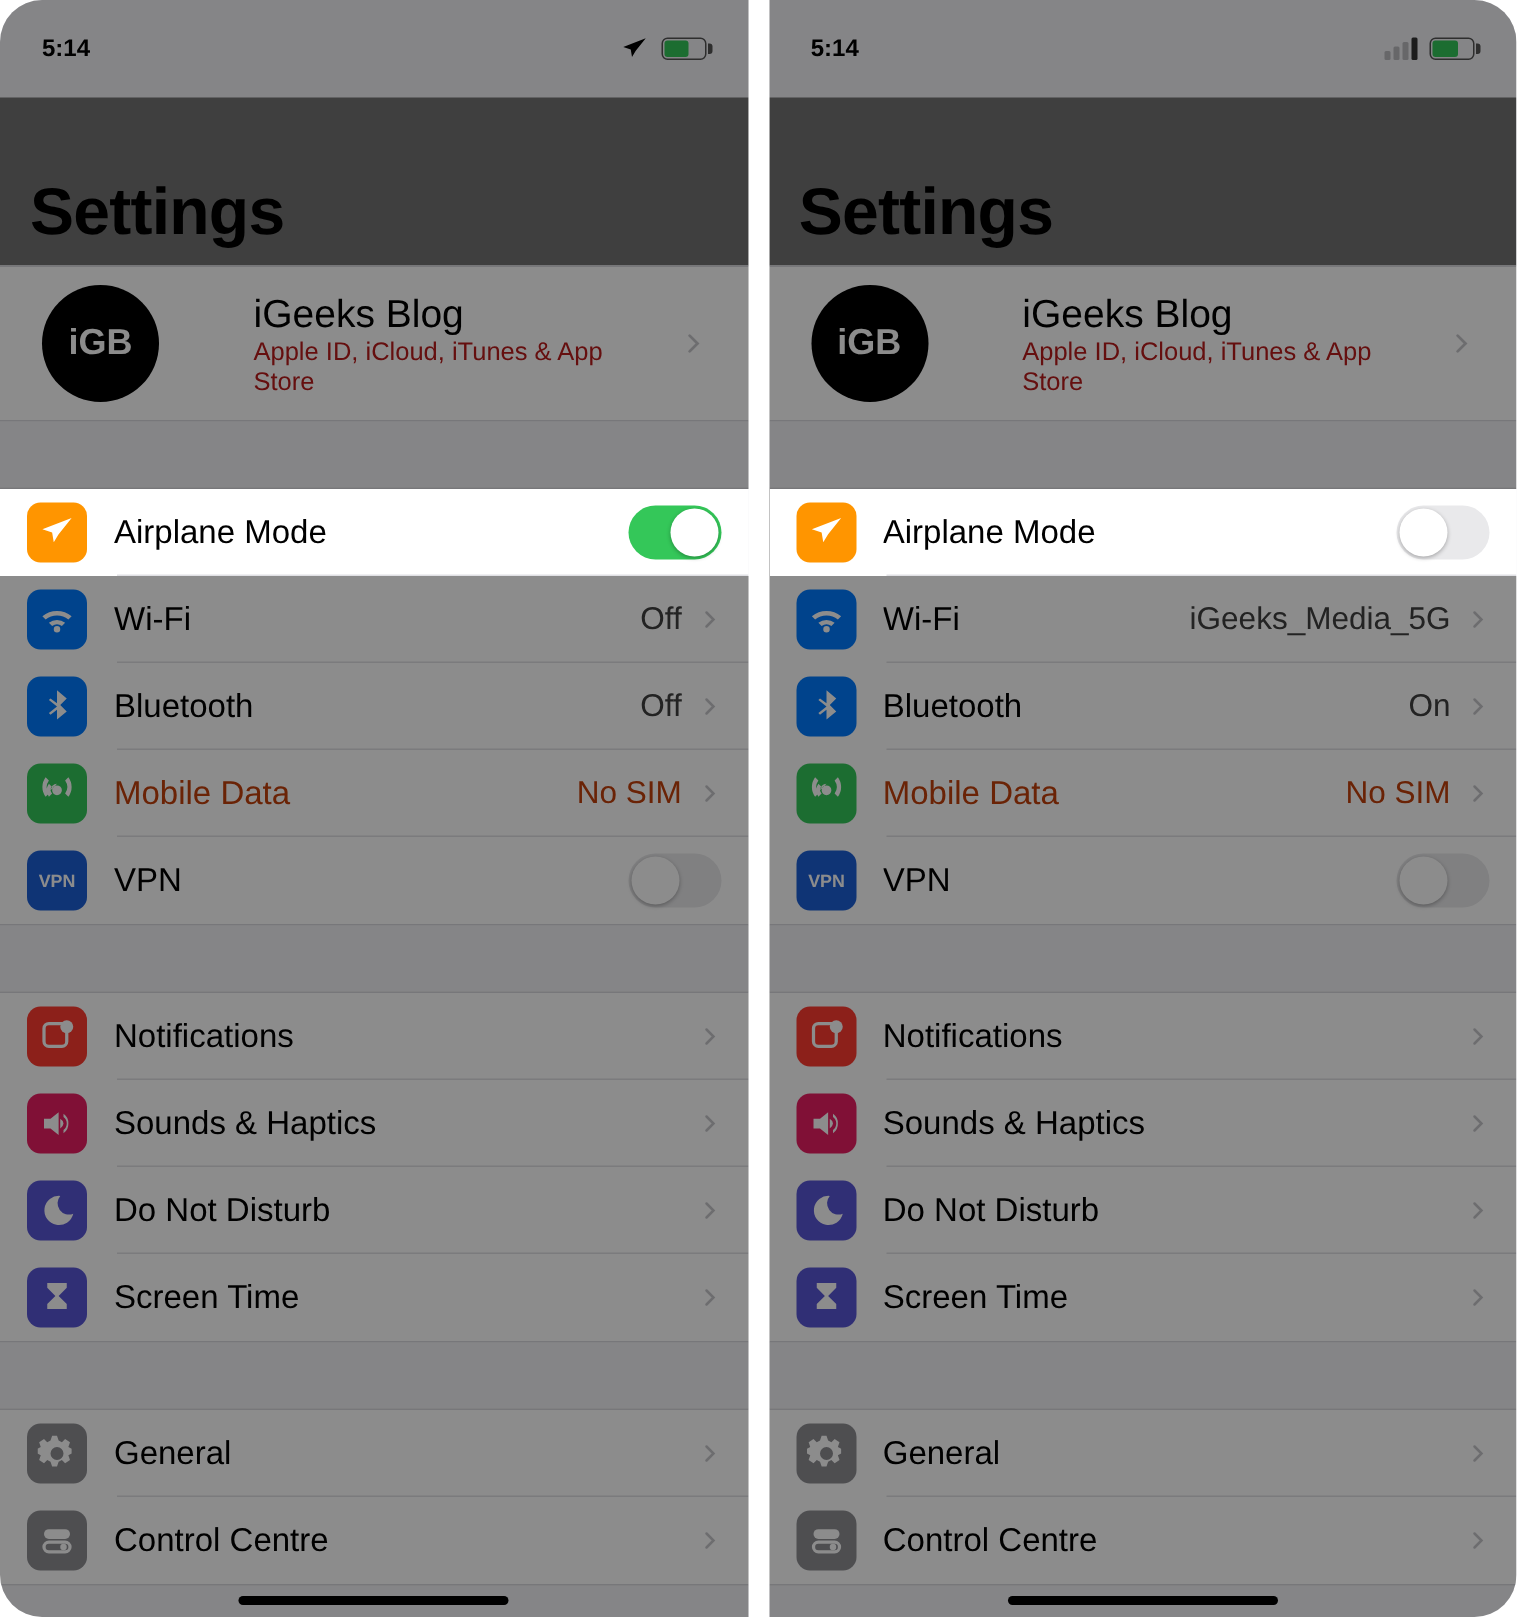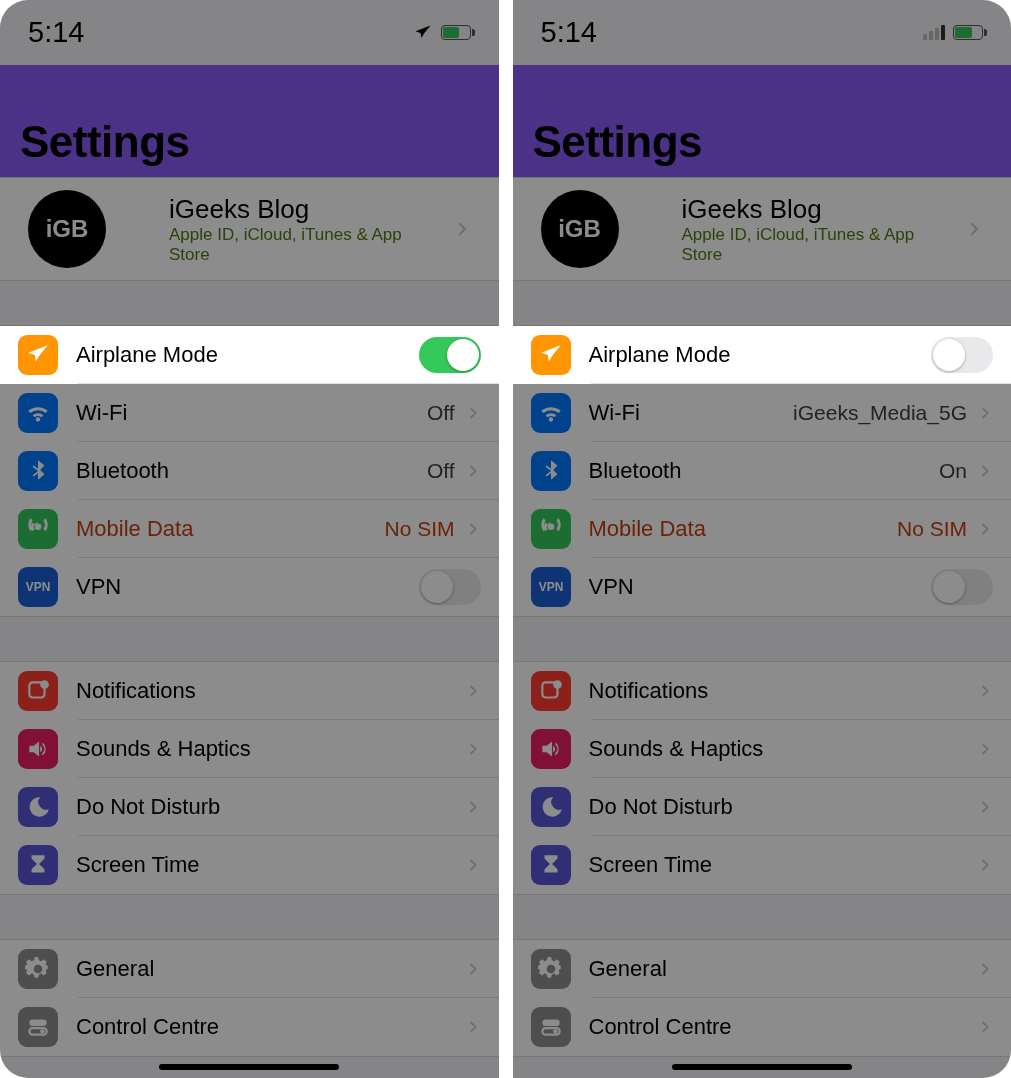--- a/index.html
+++ b/index.html
@@ -27,28 +27,28 @@
     box-shadow: 0 0 0 2000px rgba(0,0,0,0.45);
     pointer-events: none;
     z-index: 10;
   }
   .status-bar {
     height: 65px;
     display: flex;
     align-items: center;
     justify-content: space-between;
     padding: 14px 28px;
-    font-size: 29px;
-    font-weight: 400;
+    font-size: 16px;
+    font-weight: 700;
     background: #f2f2f6;
   }
   .status-right { display: flex; align-items: center; gap: 8px; }
   .title-area {
     padding: 52px 20px 10px 20px;
-    background: #8b5cf6;
+    background: #737373;
   }
   .title-area h1 {
     font-size: 44px;
     font-weight: 800;
     letter-spacing: -0.5px;
   }
   .section {
     background: #ffffff;
     border-top: 1px solid #d9d9de;
     border-bottom: 1px solid #d9d9de;
@@ -89,21 +89,21 @@
     display: flex;
     align-items: center;
     justify-content: center;
     font-weight: 800;
     font-size: 24px;
     margin-right: 18px;
     flex-shrink: 0;
   }
   .row-main { flex: 1; display: flex; flex-direction: column; justify-content: flex-end; min-width: 0; }
   .row-title { font-size: 22px; color: #000; white-space: nowrap; overflow: hidden; text-overflow: ellipsis; }
-  .row-sub { font-size: 17px; color: #4d7c0f; margin-top: 0; }
+  .row-sub { font-size: 17px; color: #b91c1c; margin-top: 0; }
   .row-value { font-size: 21px; color: #404040; margin-right: 10px; white-space: nowrap; }
   .chevron { color: #c6c6cb; flex-shrink: 0; }
   .toggle {
     width: 62px; height: 36px;
     border-radius: 20px;
     position: relative;
     flex-shrink: 0;
   }
   .toggle .knob {
     position: absolute;

